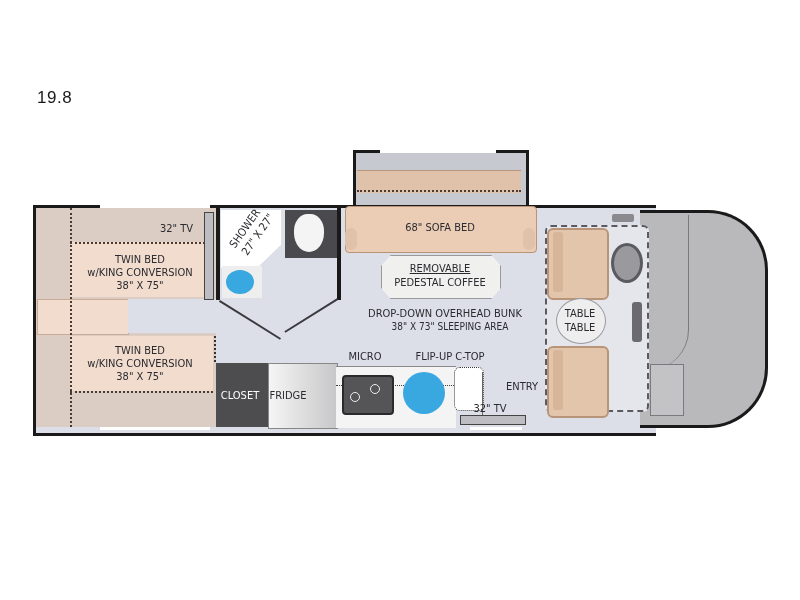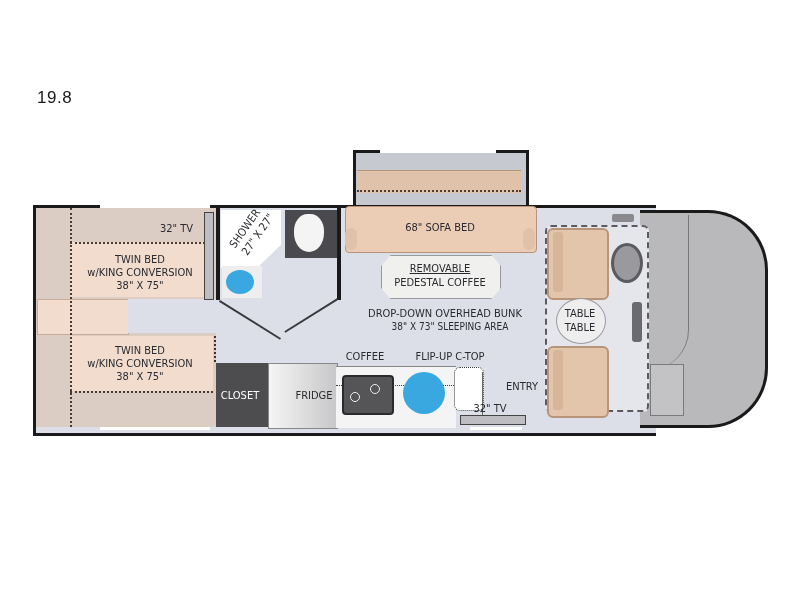--- a/index.html
+++ b/index.html
@@ -95,25 +95,25 @@
   <div class="lbl" style="left:381px;top:276px;width:118px;">PEDESTAL COFFEE</div>
 
   <div class="lbl" style="left:360px;top:307px;width:170px;">DROP-DOWN OVERHEAD BUNK</div>
   <div class="lbl" style="left:370px;top:320px;width:160px;font-size:10px;">38" X 73" SLEEPING AREA</div>
 
   <div class="abs" style="left:216px;top:363px;width:52px;height:64px;background:#4d4d4f;"></div>
   <div class="lbl lbl-w" style="left:216px;top:389px;width:48px;">CLOSET</div>
   <div class="abs" style="left:214px;top:336px;width:6px;height:26px;border-left:2px dotted #333;"></div>
 
   <div class="abs" style="left:268px;top:363px;width:68px;height:64px;background:linear-gradient(90deg,#f5f5f5,#c7c7c9);border:1px solid #888;"></div>
-  <div class="lbl" style="left:284px;top:389px;width:60px;text-align:center;">FRIDGE</div>
+  <div class="lbl" style="left:258px;top:389px;width:60px;text-align:center;">FRIDGE</div>
 
   <div class="abs" style="left:336px;top:366px;width:120px;height:61px;background:#f4f4f4;border-top:1px solid #888;"></div>
   <div class="abs dot-h" style="left:336px;top:385px;width:120px;border-top-width:1px;"></div>
-  <div class="lbl" style="left:340px;top:350px;width:50px;">COFFEE</div>
+  <div class="lbl" style="left:340px;top:350px;width:50px;">MICRO</div>
   <div class="abs" style="left:342px;top:375px;width:48px;height:36px;background:#555558;border:2px solid #2a2a2c;border-radius:4px;"></div>
   <div class="abs" style="left:350px;top:392px;width:8px;height:8px;border:1px solid #eee;border-radius:50%;"></div>
   <div class="abs" style="left:370px;top:384px;width:8px;height:8px;border:1px solid #eee;border-radius:50%;"></div>
   <div class="abs" style="left:403px;top:372px;width:42px;height:42px;background:#39a7e0;border-radius:50%;"></div>
   <div class="lbl" style="left:405px;top:350px;width:90px;">FLIP-UP C-TOP</div>
   <div class="abs" style="left:454px;top:367px;width:28px;height:42px;background:#fff;border:1px dotted #333;border-radius:6px;"></div>
   <div class="abs" style="left:482px;top:372px;width:50px;height:50px;border-left:1px solid #666;"></div>
   <div class="lbl" style="left:502px;top:380px;width:40px;">ENTRY</div>
   <div class="lbl" style="left:470px;top:402px;width:40px;">32" TV</div>
   <div class="abs" style="left:460px;top:415px;width:64px;height:8px;background:#bdbdc2;border:1px solid #444;"></div>

